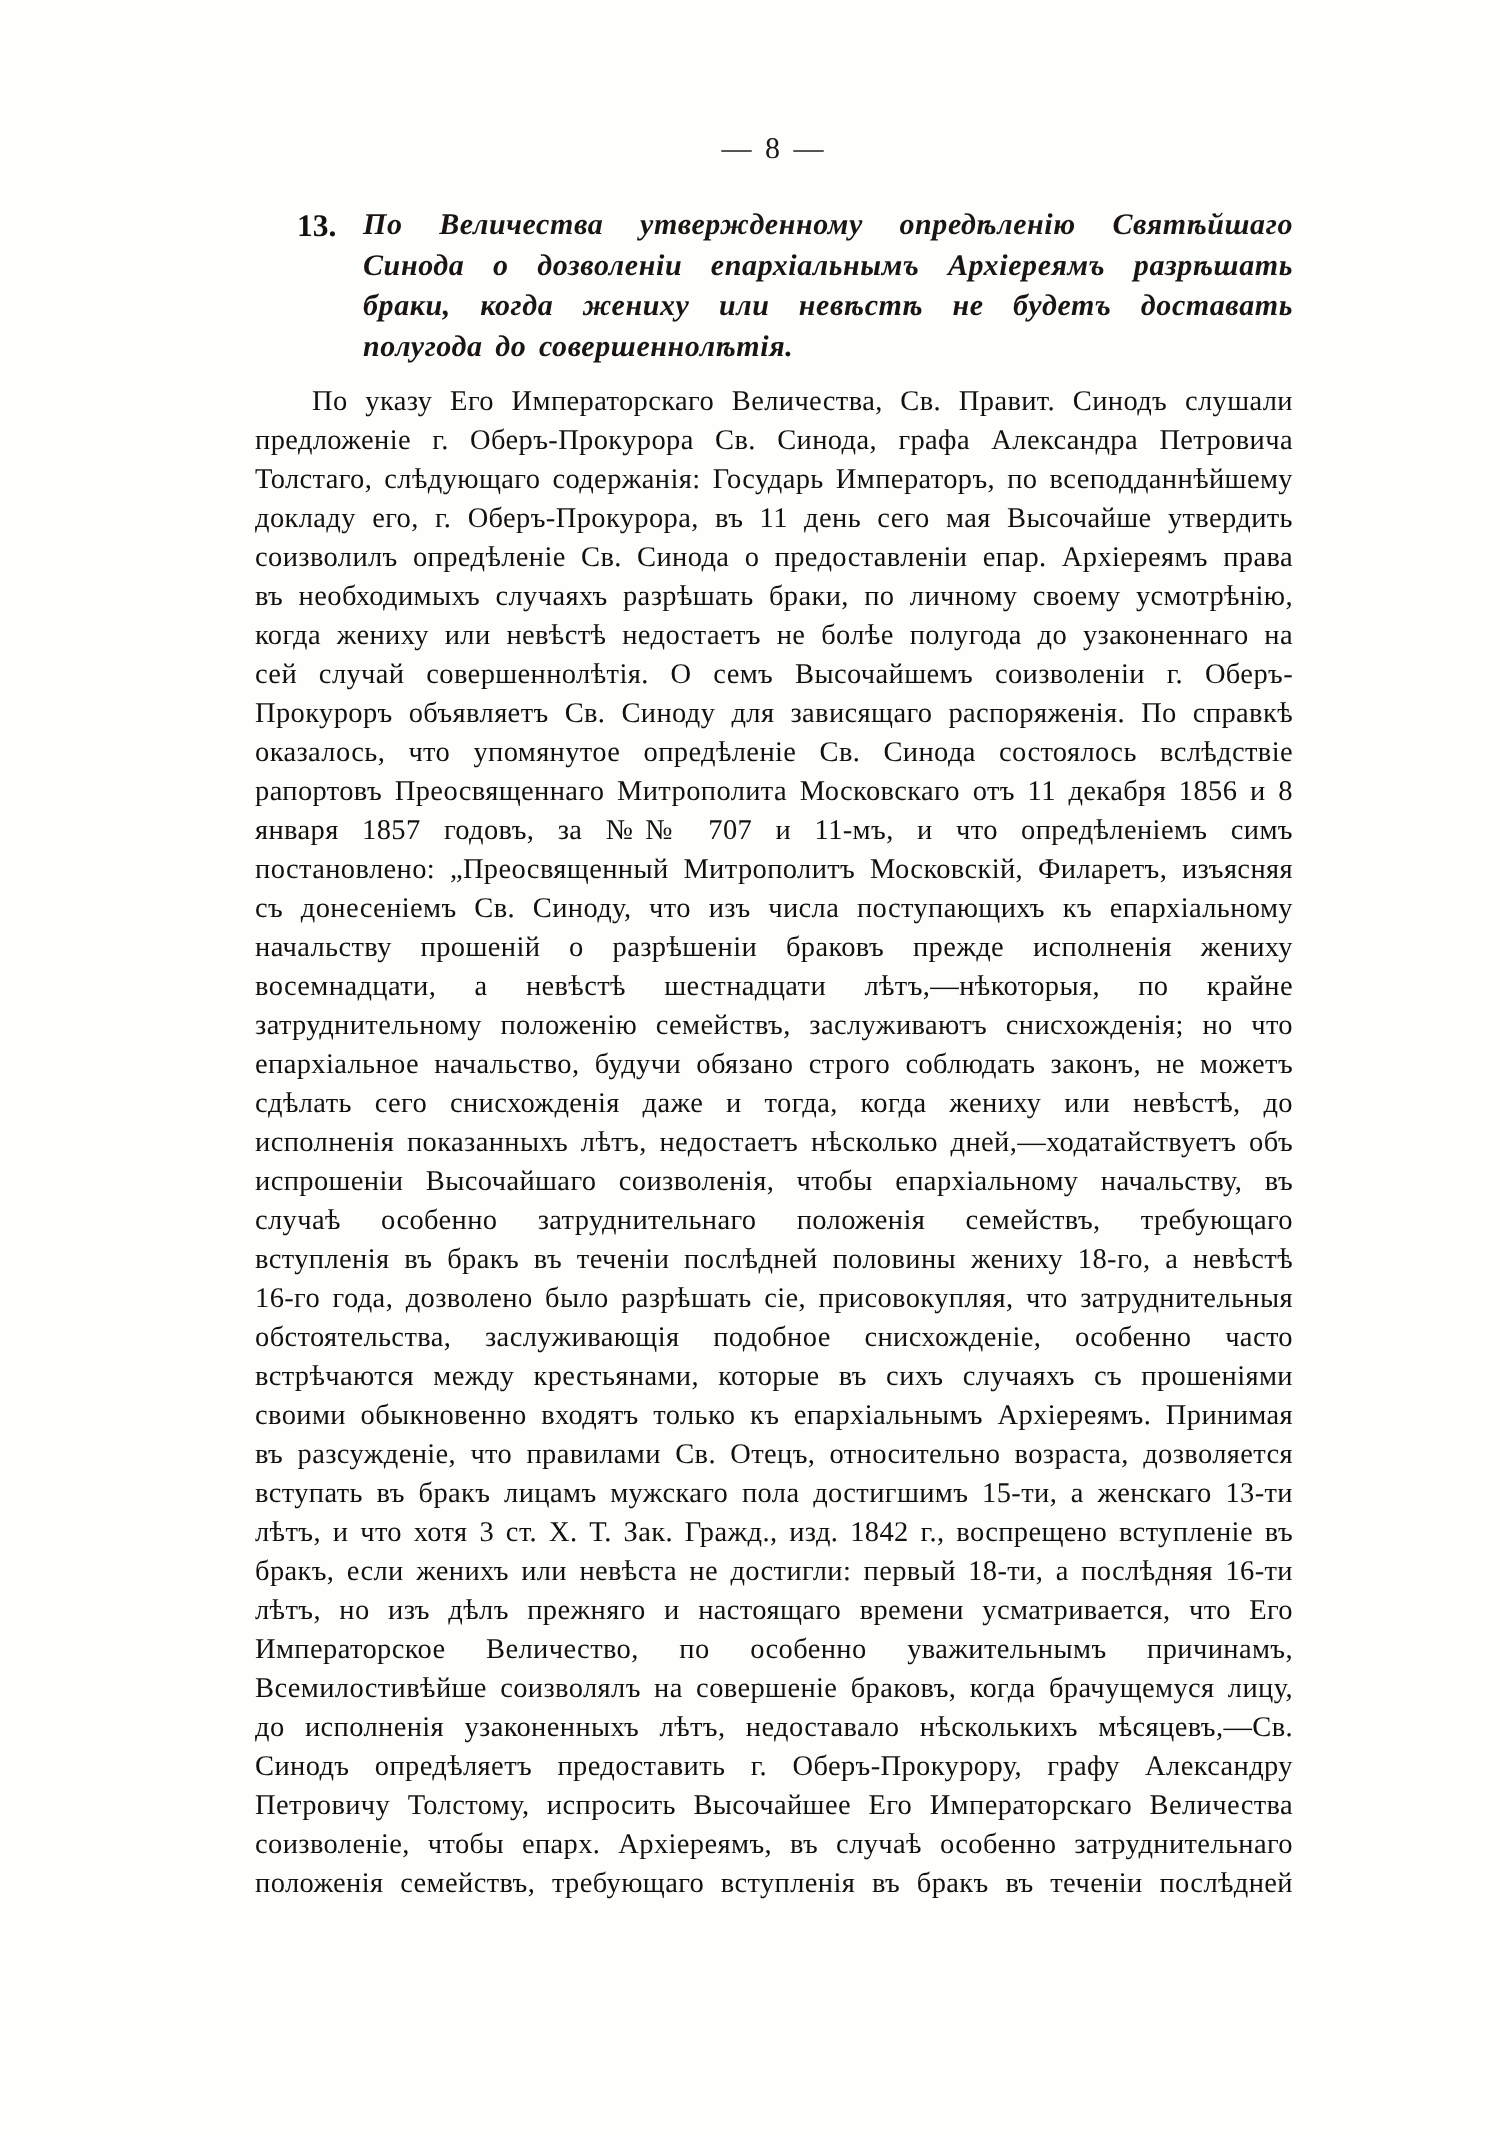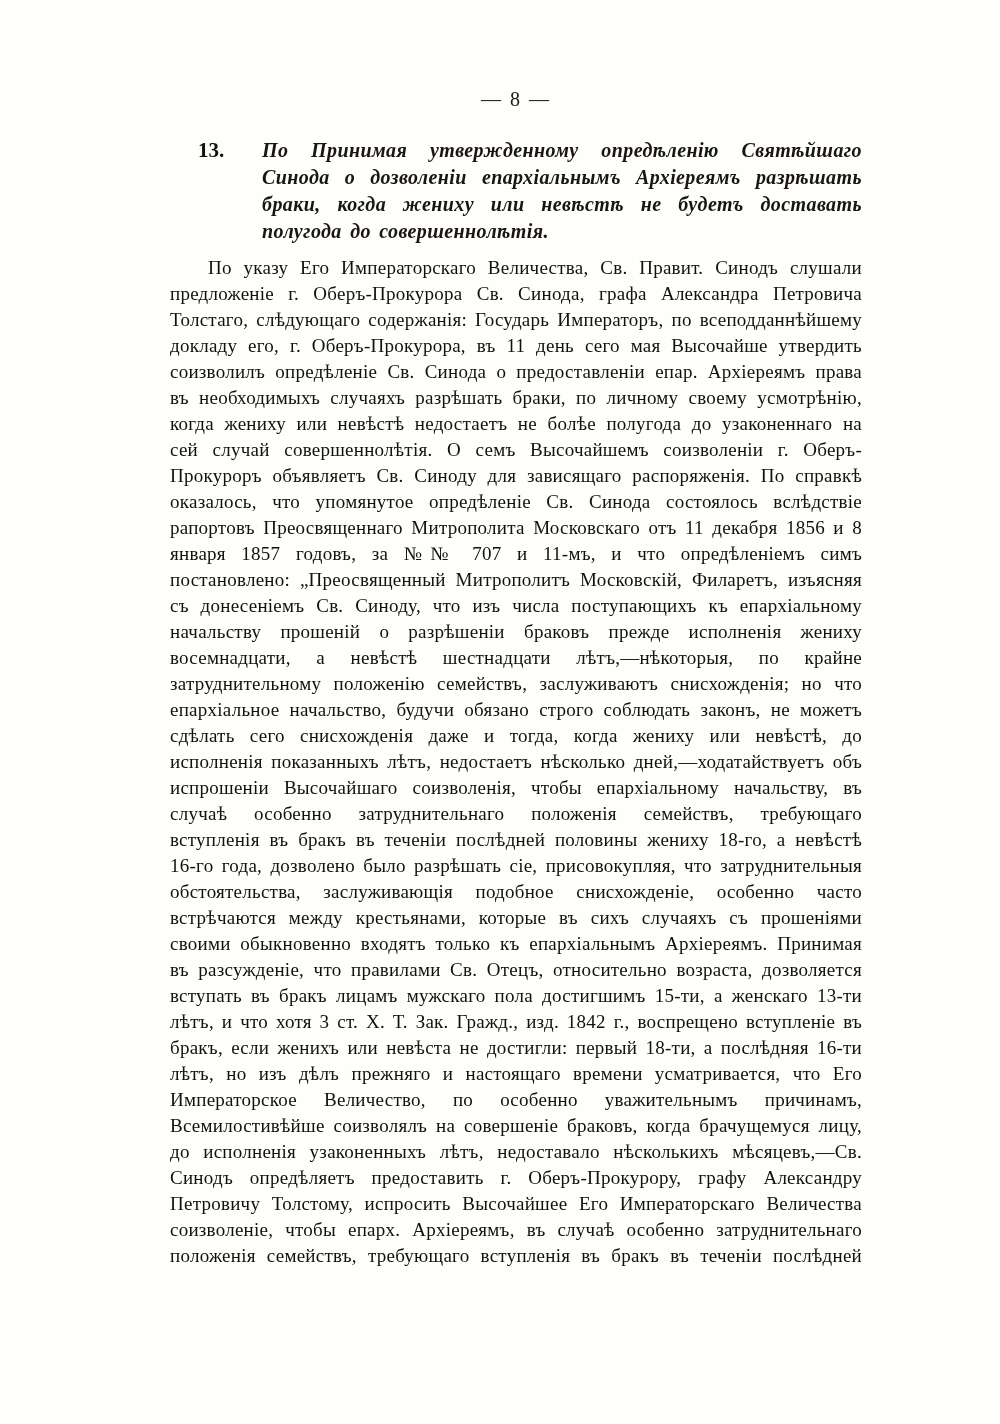--- a/index.html
+++ b/index.html
@@ -23,21 +23,20 @@
     font-size: 20px;
     letter-spacing: 2px;
     margin-bottom: 26px;
     color: #1b1714;
   }
   .section-heading {
     display: flex;
     align-items: flex-start;
     padding-left: 28px;
     margin-bottom: 10px;
-    gap: 20px;
   }
   .section-num {
     flex: 0 0 44px;
     font-weight: bold;
     font-size: 21px;
     line-height: 27px;
     color: #14100d;
   }
   .heading-text {
     flex: 1;
@@ -64,18 +63,18 @@
 </style>
 </head>
 <body>
 
 <div class="page">
 
   <div class="page-number">— 8 —</div>
 
   <div class="section-heading">
     <span class="section-num">13.</span>
-    <span class="heading-text">По Принимая утвержденному опредѣленію Святѣйшаго Синода о дозволеніи епархіальнымъ Архіереямъ разрѣшать браки, когда жениху или невѣстѣ не будетъ доставать полугода до совершеннолѣтія.</span>
+    <span class="heading-text">По Величества утвержденному опредѣленію Святѣйшаго Синода о дозволеніи епархіальнымъ Архіереямъ разрѣшать браки, когда жениху или невѣстѣ не будетъ доставать полугода до совершеннолѣтія.</span>
   </div>
 
   <p class="body-text">По указу Его Императорскаго Величества, Св. Правит. Синодъ слушали предложеніе г. Оберъ-Прокурора Св. Синода, графа Александра Петровича Толстаго, слѣдующаго содержанія: Государь Императоръ, по всеподданнѣйшему докладу его, г. Оберъ-Прокурора, въ 11 день сего мая Высочайше утвердить соизволилъ опредѣленіе Св. Синода о предоставленіи епар. Архіереямъ права въ необходимыхъ случаяхъ разрѣшать браки, по личному своему усмотрѣнію, когда жениху или невѣстѣ недостаетъ не болѣе полугода до узаконеннаго на сей случай совершеннолѣтія. О семъ Высочайшемъ соизволеніи г. Оберъ-Прокуроръ объявляетъ Св. Синоду для зависящаго распоряженія. По справкѣ оказалось, что упомянутое опредѣленіе Св. Синода состоялось вслѣдствіе рапортовъ Преосвященнаго Митрополита Московскаго отъ 11 декабря 1856 и 8 января 1857 годовъ, за №№ 707 и 11-мъ, и что опредѣленіемъ симъ постановлено: „Преосвященный Митрополитъ Московскій, Филаретъ, изъясняя съ донесеніемъ Св. Синоду, что изъ числа поступающихъ къ епархіальному начальству прошеній о разрѣшеніи браковъ прежде исполненія жениху восемнадцати, а невѣстѣ шестнадцати лѣтъ,—нѣкоторыя, по крайне затруднительному положенію семействъ, заслуживаютъ снисхожденія; но что епархіальное начальство, будучи обязано строго соблюдать законъ, не можетъ сдѣлать сего снисхожденія даже и тогда, когда жениху или невѣстѣ, до исполненія показанныхъ лѣтъ, недостаетъ нѣсколько дней,—ходатайствуетъ объ испрошеніи Высочайшаго соизволенія, чтобы епархіальному начальству, въ случаѣ особенно затруднительнаго положенія семействъ, требующаго вступленія въ бракъ въ теченіи послѣдней половины жениху 18-го, а невѣстѣ 16-го года, дозволено было разрѣшать сіе, присовокупляя, что затруднительныя обстоятельства, заслуживающія подобное снисхожденіе, особенно часто встрѣчаются между крестьянами, которые въ сихъ случаяхъ съ прошеніями своими обыкновенно входятъ только къ епархіальнымъ Архіереямъ. Принимая въ разсужденіе, что правилами Св. Отецъ, относительно возраста, дозволяется вступать въ бракъ лицамъ мужскаго пола достигшимъ 15-ти, а женскаго 13-ти лѣтъ, и что хотя 3 ст. X. Т. Зак. Гражд., изд. 1842 г., воспрещено вступленіе въ бракъ, если женихъ или невѣста не достигли: первый 18-ти, а послѣдняя 16-ти лѣтъ, но изъ дѣлъ прежняго и настоящаго времени усматривается, что Его Императорское Величество, по особенно уважительнымъ причинамъ, Всемилостивѣйше соизволялъ на совершеніе браковъ, когда брачущемуся лицу, до исполненія узаконенныхъ лѣтъ, недоставало нѣсколькихъ мѣсяцевъ,—Св. Синодъ опредѣляетъ предоставить г. Оберъ-Прокурору, графу Александру Петровичу Толстому, испросить Высочайшее Его Императорскаго Величества соизволеніе, чтобы епарх. Архіереямъ, въ случаѣ особенно затруднительнаго положенія семействъ, требующаго вступленія въ бракъ въ теченіи послѣдней</p>
 
 </div>
 
 </body></html>

